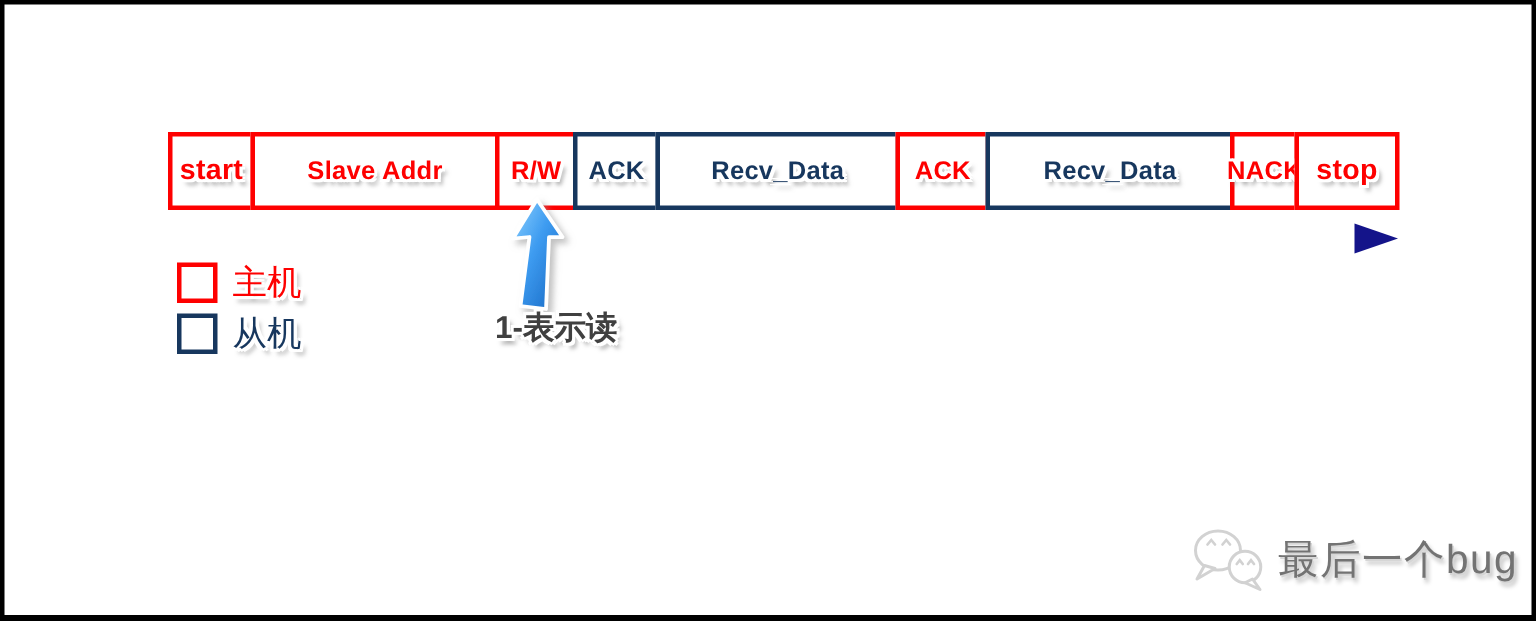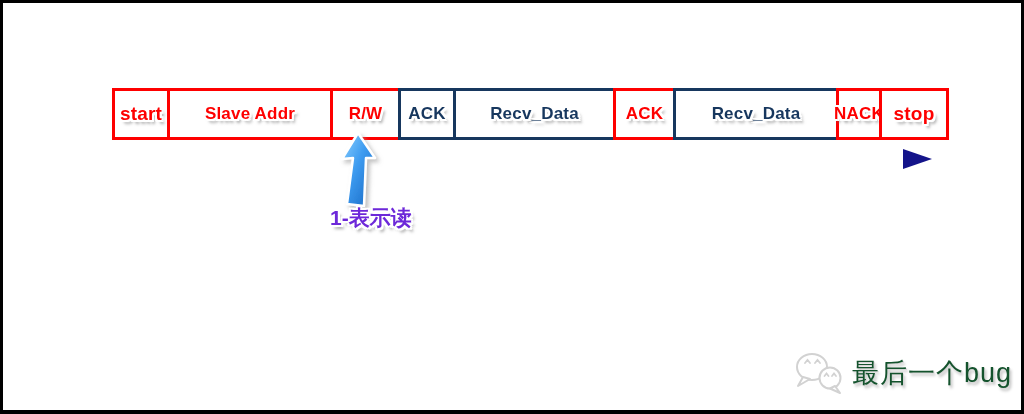--- a/index.html
+++ b/index.html
@@ -69,57 +69,57 @@
   .legend-label { font-size: 23px; font-weight: normal; }
   .legend-label.red  { color: #fe0000; }
   .legend-label.blue { color: #17375e; }
 
   
   .annotation {
     position: absolute;
     left: 327px; top: 201px;
     font-size: 21px;
     font-weight: bold;
-    color: #6d28d9;
+    color: #404040;
     z-index: 6;
     white-space: nowrap;
   }
 
   
   .watermark {
     position: absolute;
     left: 789px; top: 347px;
     display: flex;
     align-items: center;
     z-index: 2;
   }
   .watermark-text {
     font-size: 27px;
-    color: #14532d;
+    color: #737373;
     margin-left: 6px;
     letter-spacing: 1px;
     text-shadow:
       1px 1px 0 #d6d6d6,
       2px 3px 3px #bdbdbd;
     white-space: nowrap;
   }
 </style>
 </head>
 <body>
 
 <div class="canvas">
 
   <div class="seq-row">
     <div class="seq-box red big" style="width: 58px;">
         <span class="outlined">start</span>
       </div>
     <div class="seq-box red" style="width:166px">
         <span class="outlined">Slave Addr</span>
       </div>
-    <div class="seq-box red" style="width:71px">
+    <div class="seq-box red" style="width:55px">
         <span class="outlined">R/W</span>
       </div>
     <div class="seq-box blue" style="width:58px">
         <span class="outlined">ACK</span>
       </div>
     <div class="seq-box blue" style="width:163px">
         <span class="outlined">Recv_Data</span>
       </div>
     <div class="seq-box red" style="width:63px">
         <span class="outlined">ACK</span>
@@ -152,20 +152,30 @@
     </defs>
 
     <g>
       <line x1="111" y1="156" x2="903" y2="156" stroke="url(#timelineGrad)" stroke-width="5.5"></line>
       <polygon points="900,146 929,156 900,166" fill="#14148a"></polygon>
     </g>
 
     <polygon points="355,130 339,156 350,155 344,201 361,203 363,155 372,155" fill="url(#calloutGrad)" stroke="#ffffff" stroke-width="2.5" stroke-linejoin="round" filter="url(#softShadow)"></polygon>
   </svg>
 
+  <div class="legend">
+    <div class="legend-row">
+      <span class="legend-swatch red"></span>
+      <span class="legend-label red outlined">主机</span>
+    </div>
+    <div class="legend-row">
+      <span class="legend-swatch blue"></span>
+      <span class="legend-label blue outlined">从机</span>
+    </div>
+  </div>
 
   <div class="annotation outlined">1-表示读</div>
 
   <div class="watermark">
     <svg width="54" height="46" viewBox="0 0 54 46">
       <g fill="#ffffff" stroke="#d2d2d2" stroke-width="2">
         <ellipse cx="20" cy="17" rx="15" ry="13"></ellipse>
         <path d="M11 27 L6 36 L18 29 Z" stroke-linejoin="round"></path>
         <circle cx="38" cy="28" r="10.5"></circle>
         <path d="M43 36 L48 43 L38 38.5 Z" stroke-linejoin="round"></path>

